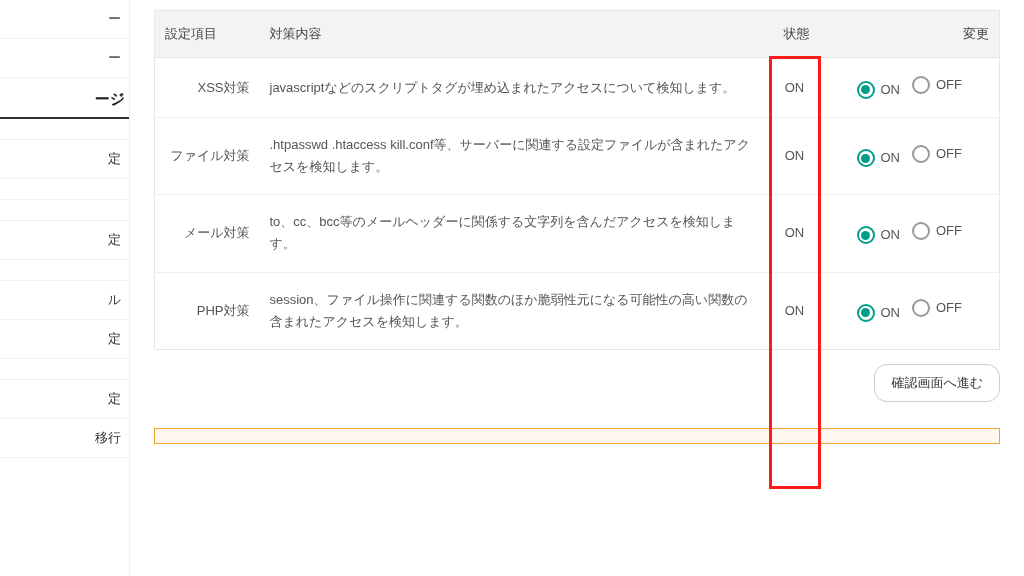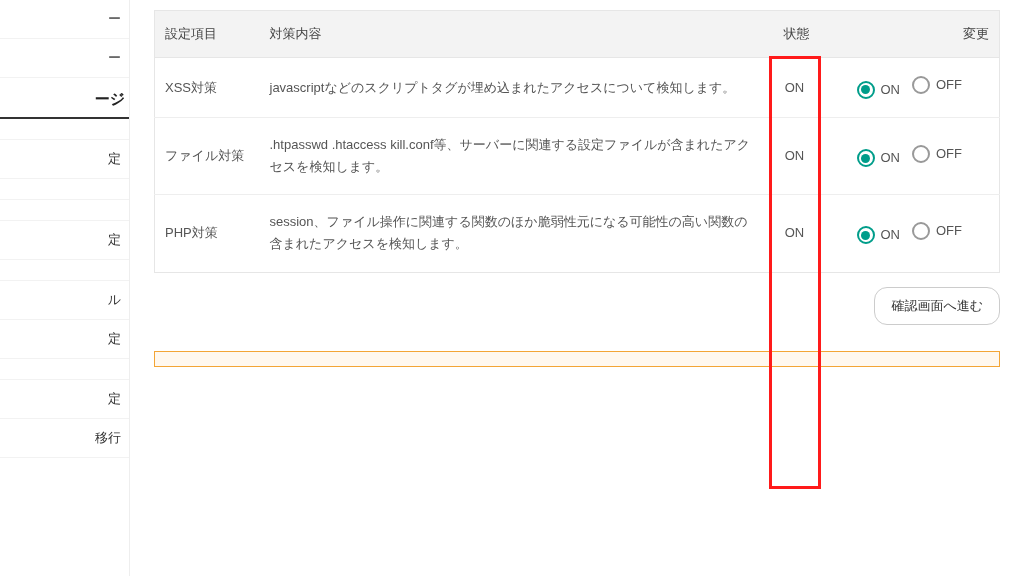--- a/index.html
+++ b/index.html
@@ -59,21 +59,21 @@
   table.settings th.center { text-align: right; }
   table.settings td {
     padding: 16px 10px;
     border-bottom: 1px solid #eee;
     font-size: 13px;
     color: #555;
     vertical-align: middle;
     line-height: 1.7;
   }
   table.settings tr:last-child td { border-bottom: none; }
-  .col-item { width: 105px; }
+  .col-item { width: 105px; text-align: right; }
   .col-desc  { width: auto; }
   .col-state { width: 50px; text-align: center; }
   .col-change{ width: 180px; text-align: center; white-space: nowrap; }
   .state-cell {
     text-align: center;
     font-weight: normal;
   }
   
   .state-highlight {
     position: absolute;
@@ -179,20 +179,32 @@
               <td class="col-state state-cell">ON</td>
               <td class="col-change"><label class="radio-wrap">
                   <span class="radio selected"></span>
                   <span>ON</span>
                 </label><label class="radio-wrap">
                   <span class="radio"></span>
                   <span>OFF</span>
                 </label></td>
             </tr>
             <tr>
+              <td class="col-item">メール対策</td>
+              <td class="col-desc">to、cc、bcc等のメールヘッダーに関係する文字列を含んだアクセスを検知します。</td>
+              <td class="col-state state-cell">ON</td>
+              <td class="col-change"><label class="radio-wrap">
+                  <span class="radio selected"></span>
+                  <span>ON</span>
+                </label><label class="radio-wrap">
+                  <span class="radio"></span>
+                  <span>OFF</span>
+                </label></td>
+            </tr>
+            <tr>
               <td class="col-item">PHP対策</td>
               <td class="col-desc">session、ファイル操作に関連する関数のほか脆弱性元になる可能性の高い関数の含まれたアクセスを検知します。</td>
               <td class="col-state state-cell">ON</td>
               <td class="col-change"><label class="radio-wrap">
                   <span class="radio selected"></span>
                   <span>ON</span>
                 </label><label class="radio-wrap">
                   <span class="radio"></span>
                   <span>OFF</span>
                 </label></td>

